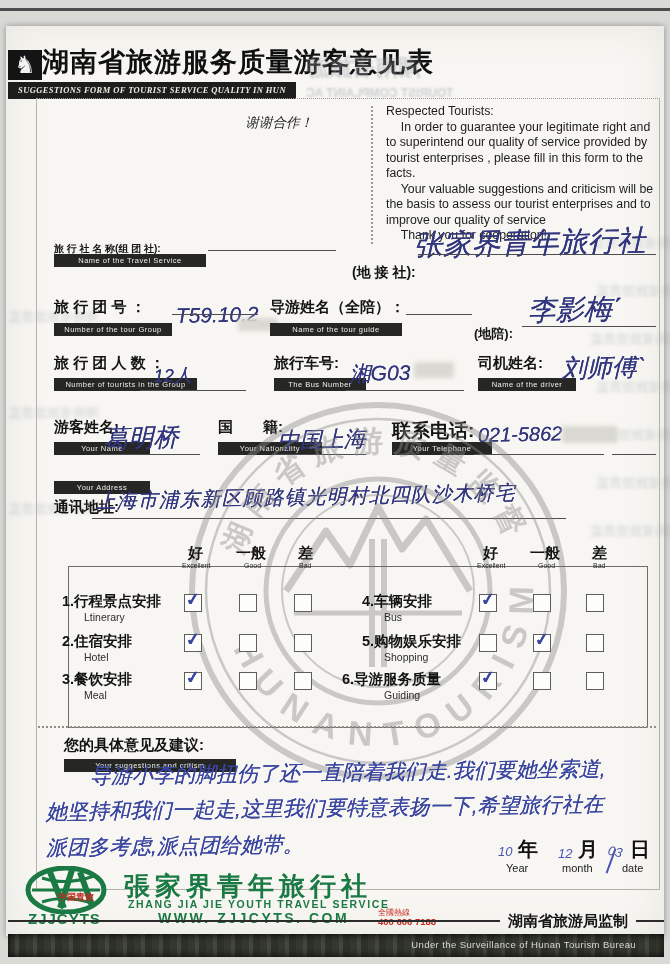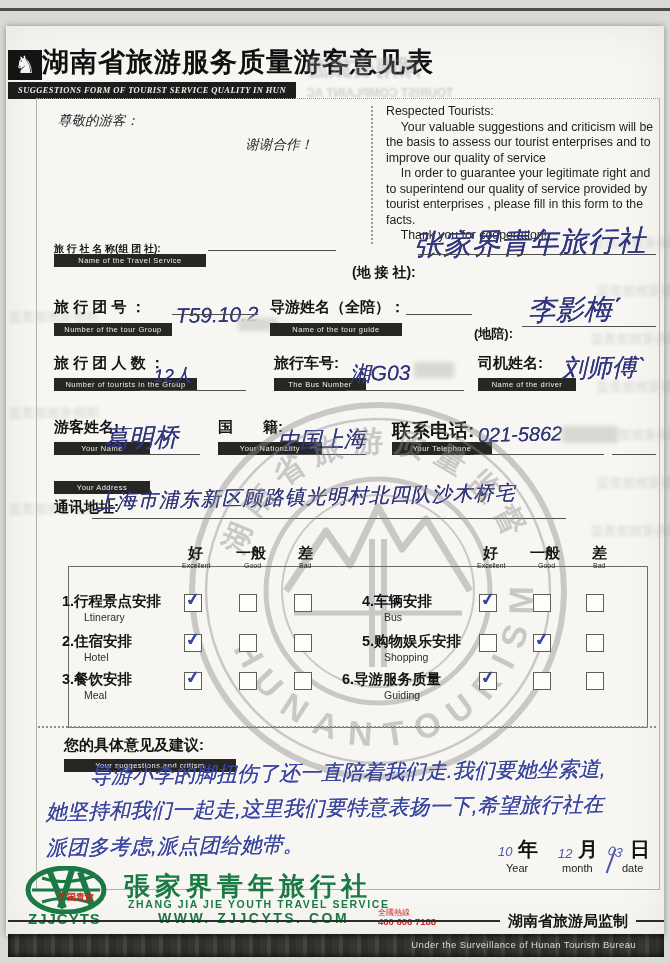--- a/index.html
+++ b/index.html
@@ -100,28 +100,27 @@
   <div class="abs ghost-blk" style="left:586px;top:400px;">湖南省旅游质监</div>
   <div class="abs ghost-blk" style="left:590px;top:448px;">湖南省旅游质监</div>
   <div class="abs ghost-blk" style="left:584px;top:496px;">湖南省旅游质监</div>
   <div class="abs ghost-blk" style="left:2px;top:282px;">湖南省旅游质监</div>
   <div class="abs ghost-blk" style="left:2px;top:378px;">湖南省旅游质监</div>
   <div class="abs ghost-blk" style="left:2px;top:474px;">湖南省旅游质监</div>
 
   <div class="abs" id="outer-box"></div>
 
   <div class="abs" id="notice-cn">
-    <div>尊敬的游客：</div>
     <div class="sign">谢谢合作！</div>
   </div>
   <div class="abs" id="notice-divider"></div>
   <div class="abs" id="notice-en">
     <div>Respected Tourists:</div>
+    <p class="para">In order to guarantee your legitimate right and to superintend our quality of service provided by tourist enterprises , please  fill  in this form to the facts.</p>
     <p class="para">Your valuable suggestions and criticism will be the basis to assess our tourist enterprises and to improve our quality of service</p>
-    <p class="para">In order to guarantee your legitimate right and to superintend our quality of service provided by tourist enterprises , please  fill  in this form to the facts.</p>
     <p class="para">Thank you for cooperation!</p>
   </div>
 
   <div class="abs flabel" style="left:48px;top:216px;font-size:10px;">旅 行 社 名 称(组 团 社):</div>
   <div class="abs bar" style="left:48px;top:228px;width:152px;">Name   of   the   Travel   Service</div>
   <div class="abs uline" style="left:202px;top:224px;width:128px;"></div>
   <div class="abs flabel" style="left:346px;top:238px;font-size:14px;">(地 接 社):</div>
   <div class="abs hw" style="left:408px;top:200px;font-size:29px;">张家界青年旅行社</div>
   <div class="abs uline" style="left:412px;top:228px;width:238px;"></div>
 

